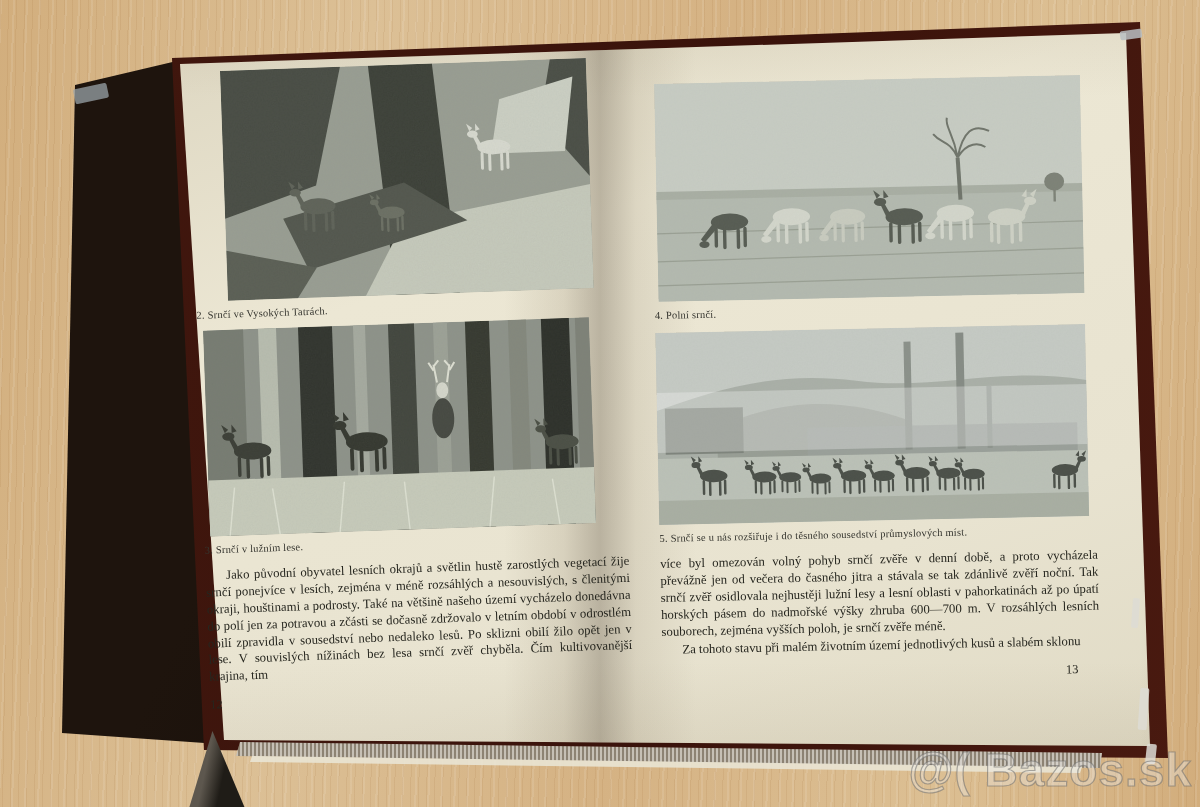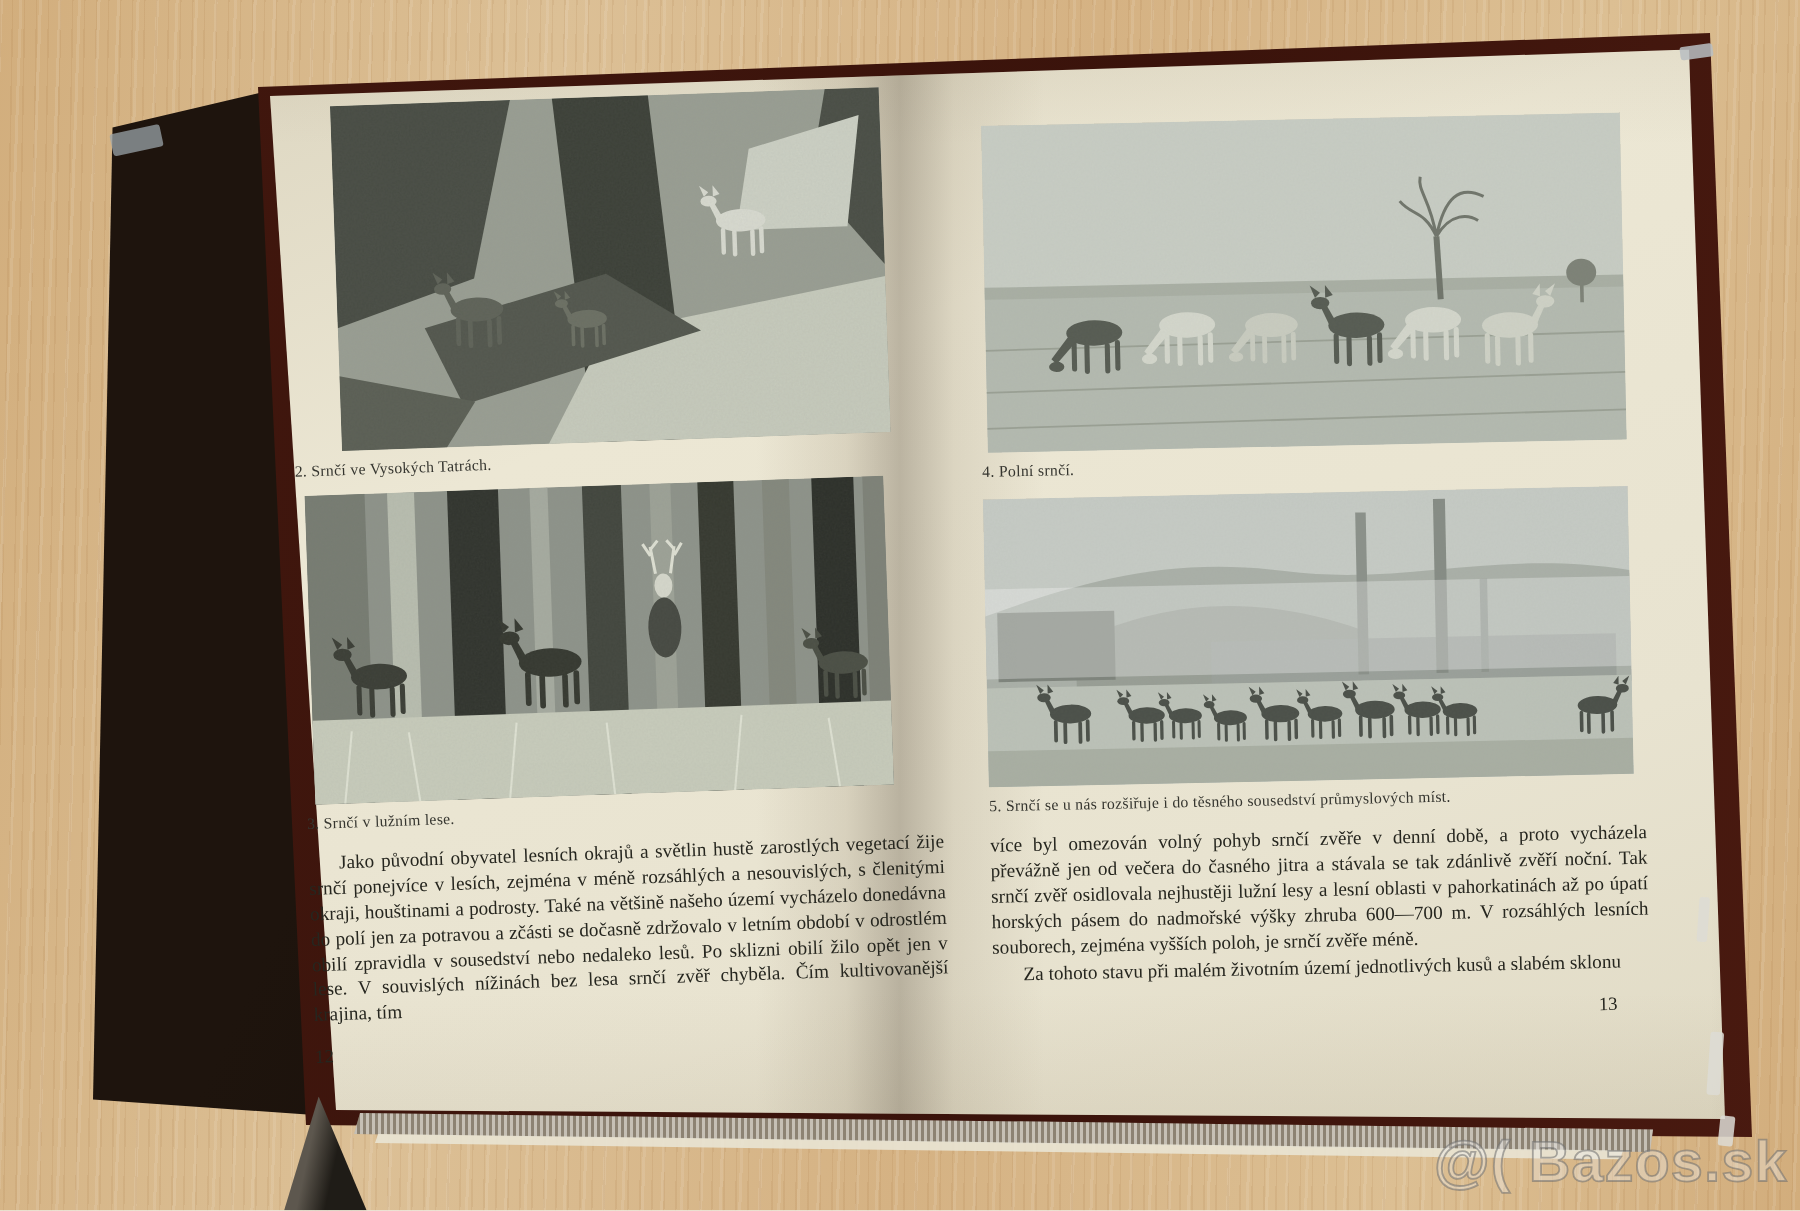--- a/index.html
+++ b/index.html
@@ -72,21 +72,21 @@
   .pagenum.right{text-align:right;padding-right:22px;}
 
   
   .knife{position:absolute;left:183px;top:731px;width:64px;height:76px;
     clip-path:polygon(10% 100%,46% 0,96% 100%);
     background:linear-gradient(102deg,#5d574e 38%,#1f1c17 62%);}
 
   
   .watermark{position:absolute;right:8px;bottom:10px;
     font-family:"Liberation Sans","DejaVu Sans",sans-serif;
-    font-size:38px;font-weight:bold;letter-spacing:1px;
+    font-size:46px;font-weight:bold;letter-spacing:1px;
     color:rgba(238,238,238,0.35);
     -webkit-text-stroke:1.2px rgba(110,110,110,0.55);}
 </style>
 </head>
 <body>
 
 <div class="scene">
 
   <div class="wood"></div>
   <div class="cover-left"></div>

